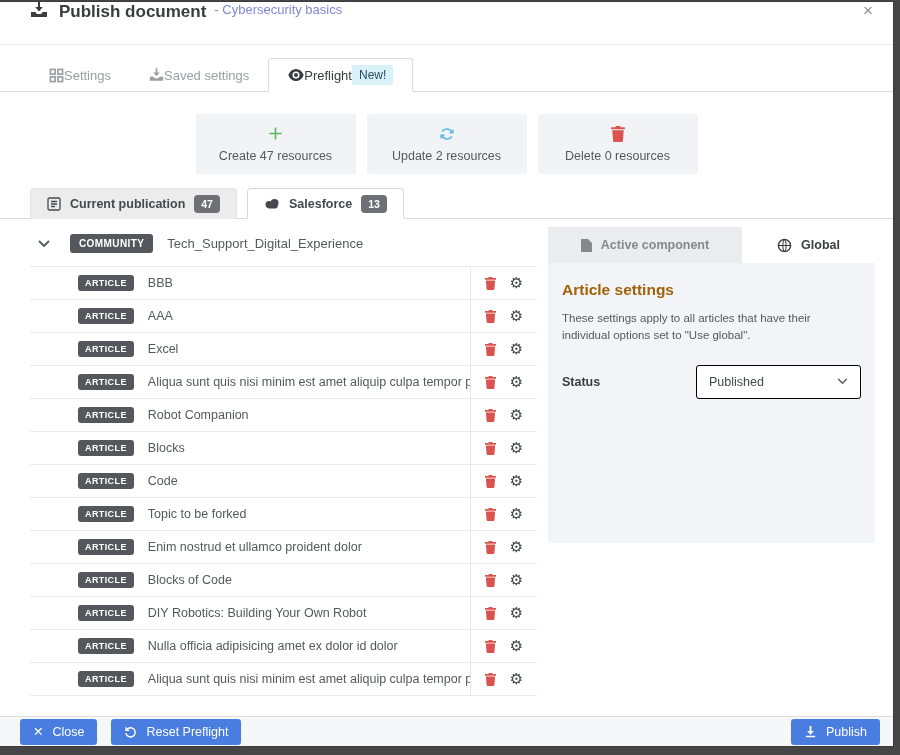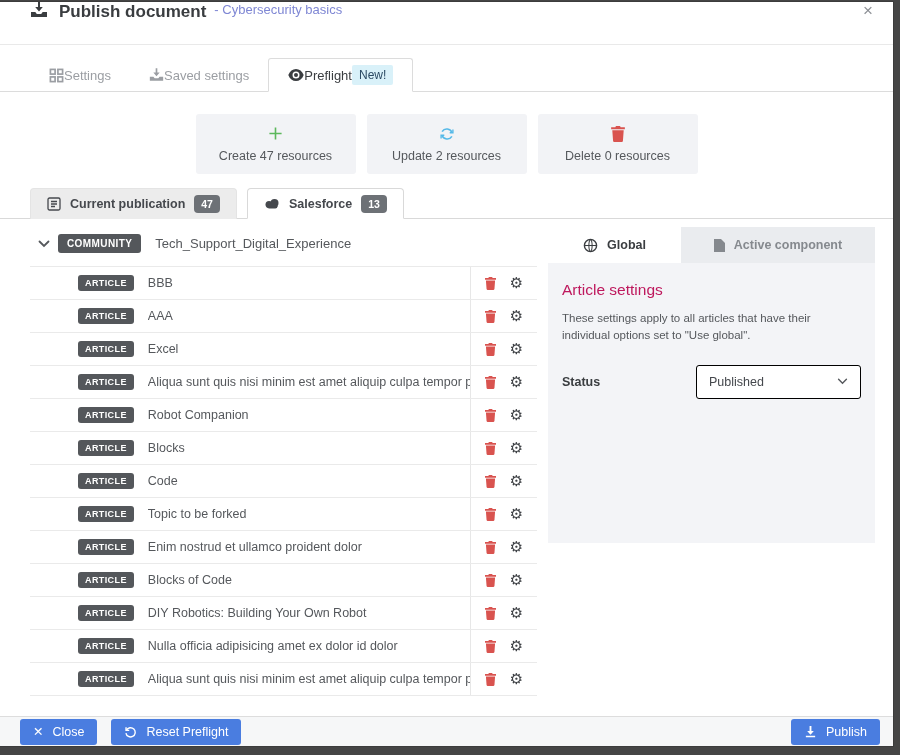--- a/index.html
+++ b/index.html
@@ -80,21 +80,21 @@
   }
   
   .split { flex:1; display:flex; align-items:flex-start; padding:0 18px 0 30px; overflow:hidden; }
   .list-col { width:507px; flex:0 0 507px; }
   .community-row { display:flex; align-items:center; padding:15px 0 13px 8px; }
   .chev { display:flex; color:#55585c; cursor:pointer; }
   .badge-dark {
     background:#54575b; color:#fff; font-weight:bold;
     letter-spacing:.4px; border-radius:3px; white-space:nowrap;
   }
-  .community-badge { font-size:10px; padding:4px 9px; margin-left:8px; }
+  .community-badge { font-size:10px; padding:4px 9px; margin-left:20px; }
   .community-name { font-size:13px; color:#55585c; margin-left:14px; }
   .article-rows { border-top:1px solid #eaeaea; }
   .article-row {
     display:flex; align-items:center; height:33px;
     border-bottom:1px solid #eaeaea; padding-left:48px;
   }
   .article-badge { font-size:9px; padding:3px 7px; }
   .article-name {
     margin-left:14px; font-size:12.5px; color:#55585c; flex:1;
     white-space:nowrap; overflow:hidden;
@@ -111,21 +111,21 @@
   
   .panel { width:327px; flex:0 0 327px; margin-left:11px; margin-top:8px; }
   .panel-tabs { display:flex; }
   .panel-tab {
     height:36px; display:flex; align-items:center; justify-content:center; gap:9px;
     font-size:12.5px; font-weight:bold; cursor:pointer;
   }
   .panel-tab-inactive { width:194px; background:#eaecef; color:#85898e; }
   .panel-tab-active { width:133px; background:#fff; color:#3a3d40; }
   .panel-body { background:#f3f4f7; height:280px; padding:18px 14px 0; }
-  .panel-heading { font-size:15.5px; font-weight:normal; color:#be185d; margin-bottom:11px; }
+  .panel-heading { font-size:15.5px; font-weight:bold; color:#a16207; margin-bottom:11px; }
   .panel-desc { font-size:11.5px; color:#55585c; line-height:1.5; margin-bottom:20px; }
   .status-row { display:flex; align-items:center; }
   .status-label { flex:1; font-size:12.5px; font-weight:bold; color:#3a3d40; }
   .select {
     width:165px; height:34px; background:#fff;
     border:1px solid #000000; border-radius:3px;
     display:flex; align-items:center; justify-content:space-between;
     padding:0 12px; font-size:12.5px; color:#45484d; cursor:pointer;
   }
   .select .schev { display:flex; color:#55585c; }
@@ -431,36 +431,36 @@
                 </svg>
             </span>
             <span class="gear-btn">⚙</span>
           </span>
         </div>
         </div>
     </div>
 
     <div class="panel">
       <div class="panel-tabs">
+        <div class="panel-tab panel-tab-inactive">
+          <span style="display:flex;">
+            <svg width="11" height="13" viewBox="0 0 11 13" fill="currentColor">
+                <path d="M0 0h7l4 4v9H0z"></path>
+              </svg>
+          </span>
+          <span>Active component</span>
+        </div>
         <div class="panel-tab panel-tab-active">
           <span style="display:flex;">
             <svg width="15" height="15" viewBox="0 0 16 16" fill="none" stroke="currentColor">
                 <circle cx="8" cy="8" r="6.5" stroke-width="1.5"></circle>
                 <path d="M1.5 8h13M8 1.5c2.3 1.8 2.3 11.2 0 13M8 1.5c-2.3 1.8-2.3 11.2 0 13" stroke-width="1.1"></path>
               </svg>
           </span>
           <span>Global</span>
-        </div>
-        <div class="panel-tab panel-tab-inactive">
-          <span style="display:flex;">
-            <svg width="11" height="13" viewBox="0 0 11 13" fill="currentColor">
-                <path d="M0 0h7l4 4v9H0z"></path>
-              </svg>
-          </span>
-          <span>Active component</span>
         </div>
       </div>
       <div class="panel-body">
         <div class="panel-heading">Article settings</div>
         <div class="panel-desc">These settings apply to all articles that have their individual options set to "Use global".</div>
         <div class="status-row">
           <span class="status-label">Status</span>
           <span class="select">
             <span>Published</span>
             <span class="schev">

